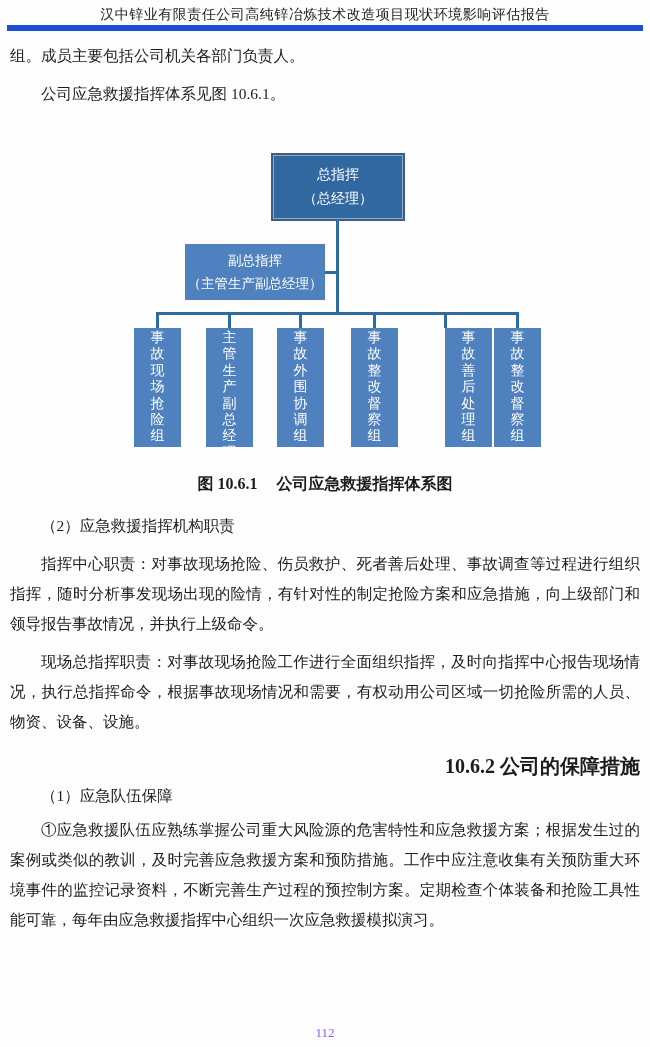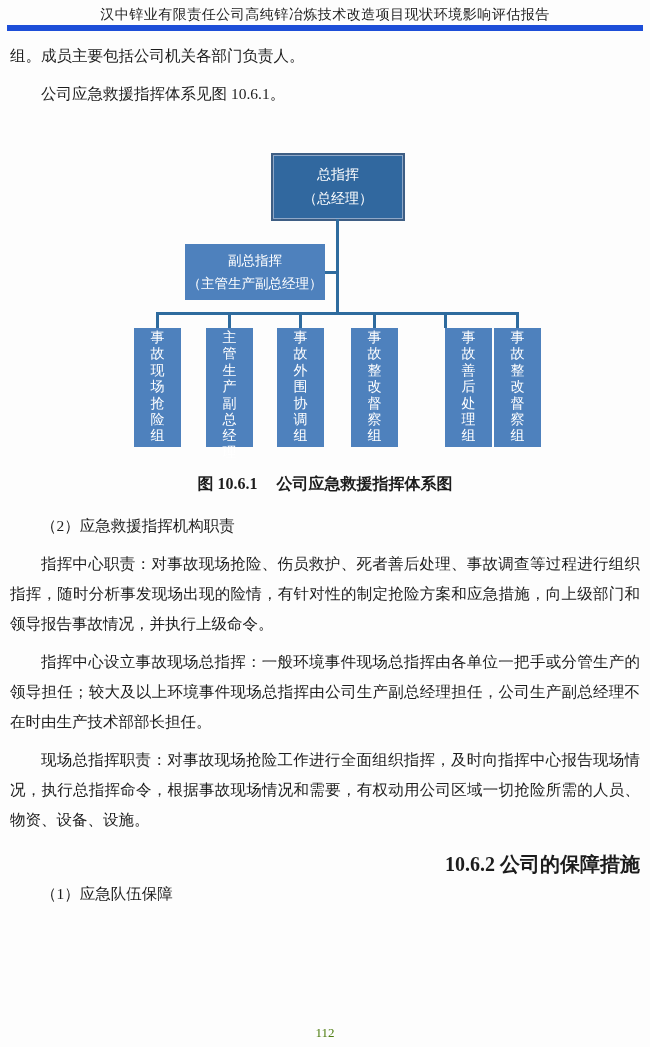--- a/index.html
+++ b/index.html
@@ -66,21 +66,21 @@
   
   .caption {
     text-align:center; font-size:16px; font-weight:bold;
     line-height:26px; margin-top:22px;
   }
   .caption .cap-text { margin-left:1.2em; }
 
   
   .footer {
     position:absolute; bottom:6px; left:0; width:100%;
-    text-align:center; font-size:13px; color:#4d7c0f;
+    text-align:center; font-size:13px; color:#8b5cf6;
   }
 </style>
 </head>
 <body>
 
 <div class="page">
 
   <div class="header">
     <div class="header-title">汉中锌业有限责任公司高纯锌冶炼技术改造项目现状环境影响评估报告</div>
   </div>
@@ -137,28 +137,28 @@
     </div>
 
     <div class="caption">
       <span>图 10.6.1</span><span class="cap-text">公司应急救援指挥体系图</span>
     </div>
 
     <p class="para indent" style="margin-top:14px">（2）应急救援指挥机构职责</p>
 
     <p class="para indent">指挥中心职责：对事故现场抢险、伤员救护、死者善后处理、事故调查等过程进行组织指挥，随时分析事发现场出现的险情，有针对性的制定抢险方案和应急措施，向上级部门和领导报告事故情况，并执行上级命令。</p>
 
-    <p class="para indent">指挥中心设立事故现场总指挥：一般环境事件现场总指挥由各单位一把手或分管生产的领导担任；较大及以上环境事件现场总指挥由公司生产副总经理担任，公司生产副总经理不在时由生产技术部部长担任。</p>
 
     <p class="para indent">现场总指挥职责：对事故现场抢险工作进行全面组织指挥，及时向指挥中心报告现场情况，执行总指挥命令，根据事故现场情况和需要，有权动用公司区域一切抢险所需的人员、物资、设备、设施。</p>
 
     <h3 class="heading">10.6.2 公司的保障措施</h3>
 
     <p class="para indent" style="margin-top:0">（1）应急队伍保障</p>
 
+    <p class="para indent" style="margin-top:4px">①应急救援队伍应熟练掌握公司重大风险源的危害特性和应急救援方案；根据发生过的案例或类似的教训，及时完善应急救援方案和预防措施。工作中应注意收集有关预防重大环境事件的监控记录资料，不断完善生产过程的预控制方案。定期检查个体装备和抢险工具性能可靠，每年由应急救援指挥中心组织一次应急救援模拟演习。</p>
 
   </div>
 
   <div class="footer">
     <span>112</span>
   </div>
 
 </div>
 
 </body></html>

